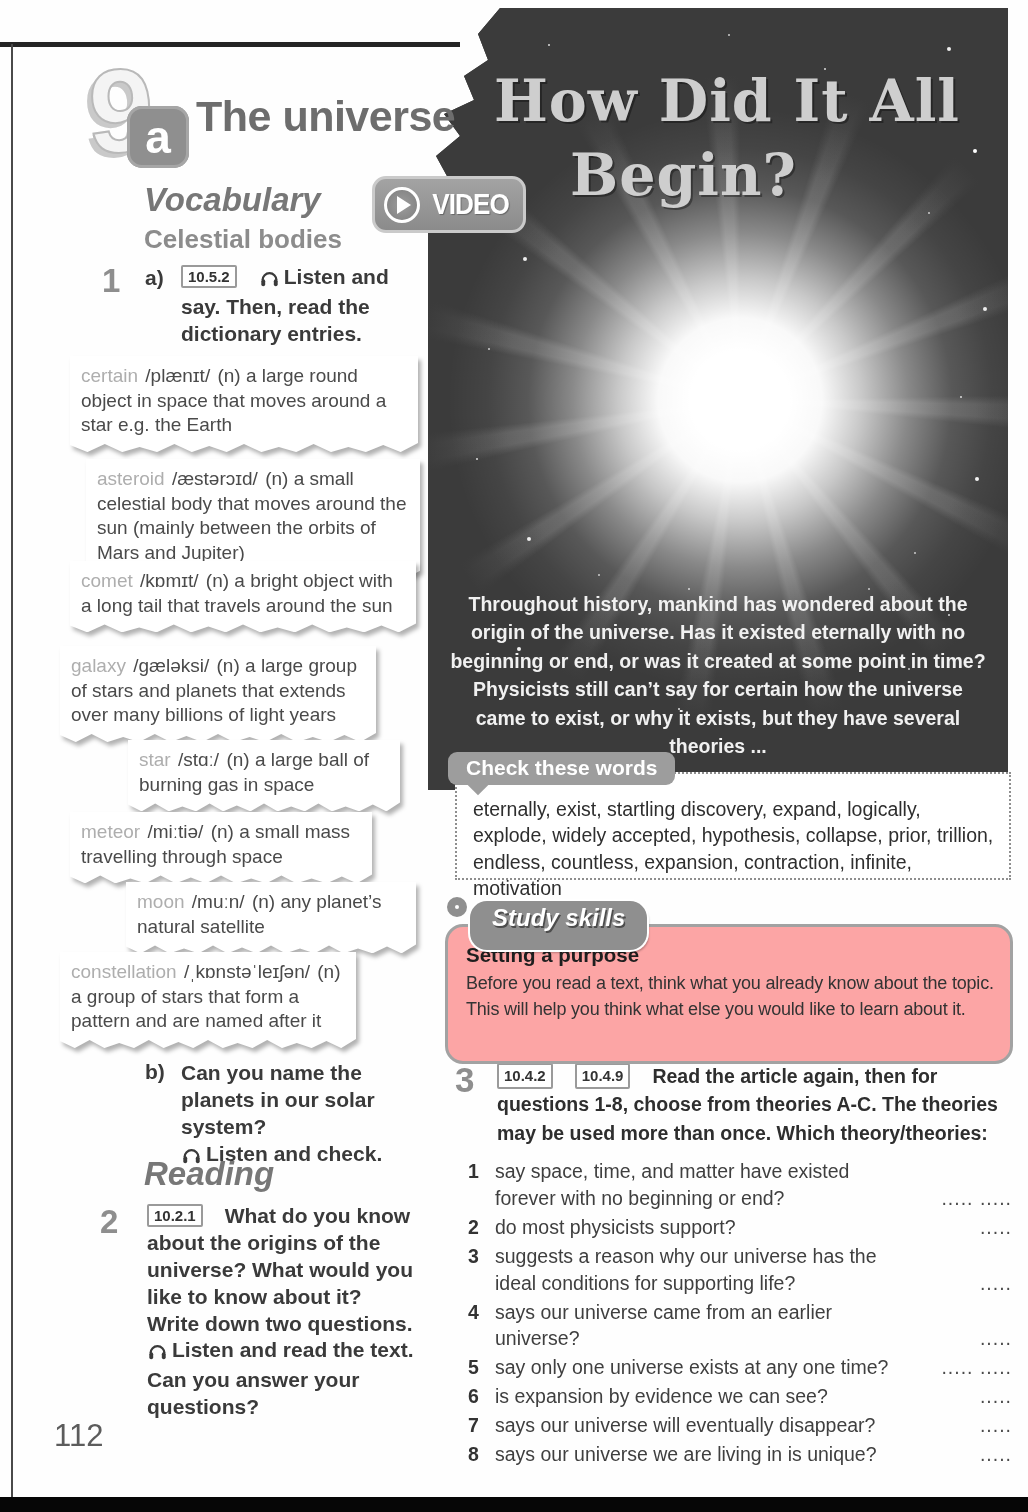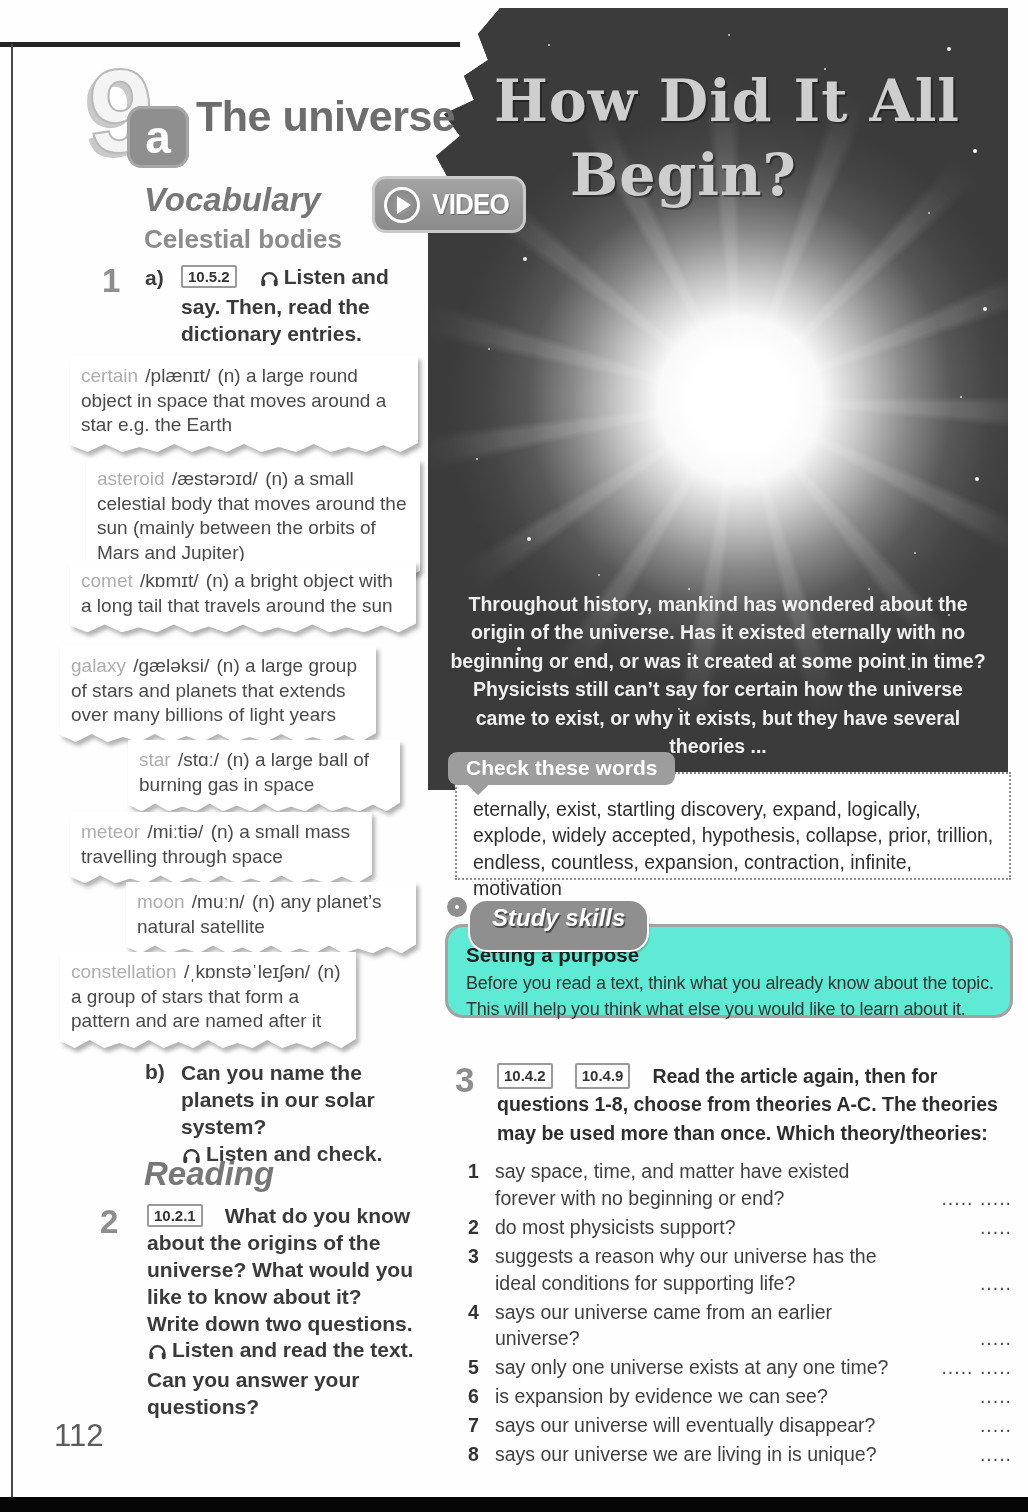--- a/index.html
+++ b/index.html
@@ -101,21 +101,21 @@
   .cw-label::after { content:""; position:absolute; left:22px; bottom:-7px; width:16px; height:16px; background:#9d9d9d; transform:rotate(45deg); z-index:-1; }
   .cw-box { position:absolute; left:455px; top:772px; width:556px; height:108px; z-index:5;
     background:#fff; border:2px dotted #8e8e8e; padding:22px 14px 8px 16px;
     font-size:19.5px; color:#2e2e2e; line-height:1.35; }
 
   
   .ss-ring { position:absolute; left:447px; top:897px; width:20px; height:20px; border:8px solid #8f8f8f; border-radius:50%; z-index:5; }
   .ss-pill { position:absolute; left:470px; top:901px; z-index:6; background:#8f8f8f; color:#fff;
     font-size:24px; font-weight:bold; font-style:italic; padding:3px 22px 18px; border-radius:17px;
     text-shadow:1.5px 1.5px 0 rgba(60,60,60,.8); box-shadow:0 0 0 2px #fff, 2px 3px 2px rgba(0,0,0,.25); }
-  .ss-box { position:absolute; left:445px; top:924px; width:568px; height:94px; background:#5eead4;
+  .ss-box { position:absolute; left:445px; top:924px; width:568px; height:140px; background:#fca5a5;
     border:3px solid #a2a2a2; border-radius:18px; padding:16px 16px 10px 18px; z-index:4; }
   .ss-title { font-size:20.5px; font-weight:bold; color:#1e1e1e; margin-bottom:3px; }
   .ss-body { font-size:18px; color:#333; line-height:1.45; letter-spacing:-0.2px; }
 
   
   .ex3-head { position:absolute; left:497px; top:1062px; width:520px; font-size:19.5px; font-weight:bold; color:#2e2e2e; line-height:1.45; }
   .questions { position:absolute; left:468px; top:1158px; width:544px; }
   .q { display:flex; margin-bottom:2px; }
   .qnum { width:27px; flex:0 0 27px; font-weight:bold; font-size:19.5px; color:#333; line-height:1.38; }
   .qtext { flex:1; font-size:19.5px; color:#3f3f3f; line-height:1.38; }

